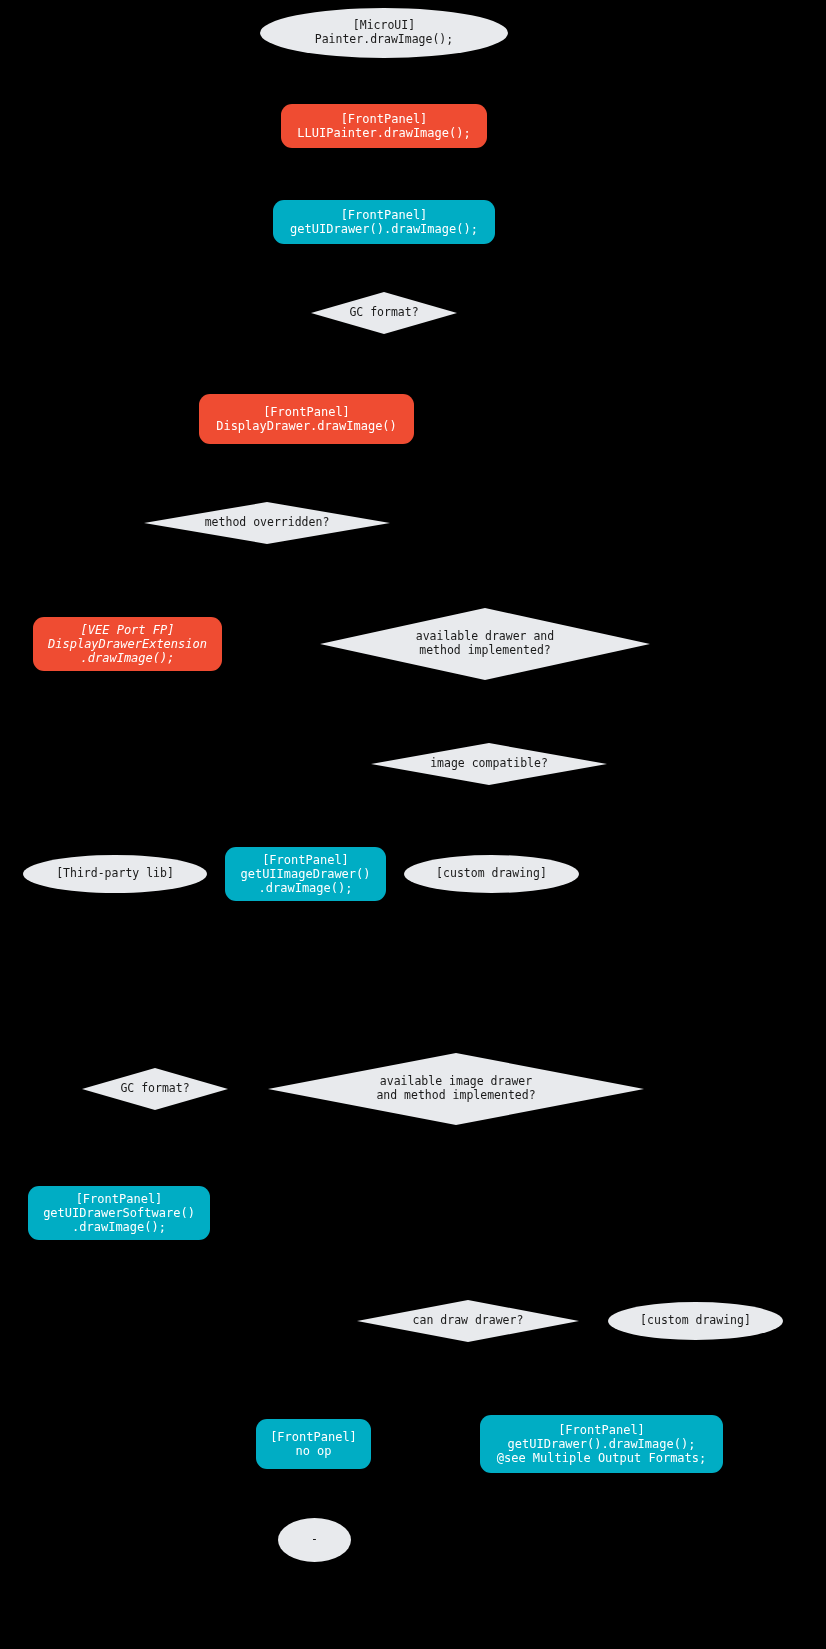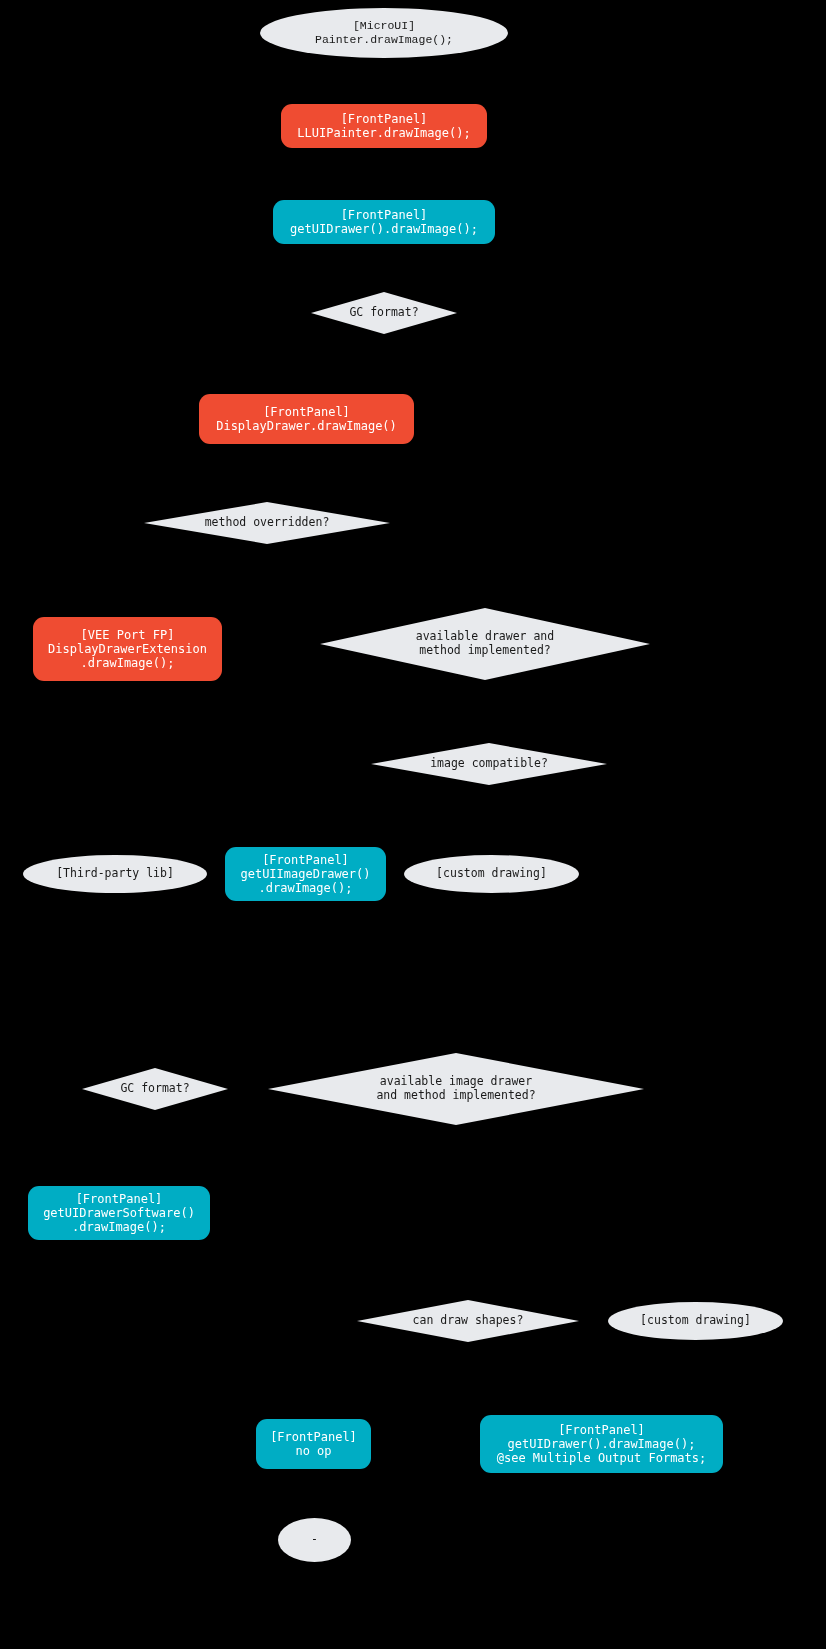--- a/index.html
+++ b/index.html
@@ -20,48 +20,48 @@
   .diamond .lbl{position:relative;z-index:1;}
   
   .rrect{border-radius:11px;color:#ffffff;font-size:12px;}
   .orange{background:#ef4c32;}
   .cyan{background:#00adc4;}
 </style>
 </head>
 <body>
 
 <div id="diagram">
-    <div class="node ellipse" style="left: 260px; top: 8px; width: 248px; height: 50px; font-family: Liberation Mono, monospace;"><span class="lbl">[MicroUI]
+    <div class="node ellipse" style="left: 260px; top: 8px; width: 248px; height: 50px;"><span class="lbl">[MicroUI]
 Painter.drawImage();</span></div>
     <div class="node rrect orange" style="left: 281px; top: 104px; width: 206px; height: 44px;"><span class="lbl">[FrontPanel]
 LLUIPainter.drawImage();</span></div>
     <div class="node rrect cyan" style="left: 273px; top: 200px; width: 222px; height: 44px;"><span class="lbl">[FrontPanel]
 getUIDrawer().drawImage();</span></div>
     <div class="node diamond" style="left: 311px; top: 292px; width: 146px; height: 42px;"><div class="dshape"></div><span class="lbl">GC format?</span></div>
     <div class="node rrect orange" style="left: 199px; top: 394px; width: 215px; height: 50px;"><span class="lbl">[FrontPanel]
 DisplayDrawer.drawImage()</span></div>
     <div class="node diamond" style="left: 144px; top: 502px; width: 246px; height: 42px;"><div class="dshape"></div><span class="lbl">method overridden?</span></div>
-    <div class="node rrect orange" style="left: 33px; top: 617px; width: 189px; height: 64px;"><span class="lbl">[VEE Port FP]
+    <div class="node rrect orange" style="left: 33px; top: 617px; width: 189px; height: 54px; font-style: italic;"><span class="lbl">[VEE Port FP]
 DisplayDrawerExtension
 .drawImage();</span></div>
     <div class="node diamond" style="left: 320px; top: 608px; width: 330px; height: 72px;"><div class="dshape"></div><span class="lbl">available drawer and
 method implemented?</span></div>
     <div class="node diamond" style="left: 371px; top: 743px; width: 236px; height: 42px;"><div class="dshape"></div><span class="lbl">image compatible?</span></div>
     <div class="node ellipse" style="left: 23px; top: 855px; width: 184px; height: 38px;"><span class="lbl">[Third-party lib]</span></div>
     <div class="node rrect cyan" style="left: 225px; top: 847px; width: 161px; height: 54px;"><span class="lbl">[FrontPanel]
 getUIImageDrawer()
 .drawImage();</span></div>
     <div class="node ellipse" style="left: 404px; top: 855px; width: 175px; height: 38px;"><span class="lbl">[custom drawing]</span></div>
     <div class="node diamond" style="left: 82px; top: 1068px; width: 146px; height: 42px;"><div class="dshape"></div><span class="lbl">GC format?</span></div>
     <div class="node diamond" style="left: 268px; top: 1053px; width: 376px; height: 72px;"><div class="dshape"></div><span class="lbl">available image drawer
 and method implemented?</span></div>
     <div class="node rrect cyan" style="left: 28px; top: 1186px; width: 182px; height: 54px;"><span class="lbl">[FrontPanel]
 getUIDrawerSoftware()
 .drawImage();</span></div>
-    <div class="node diamond" style="left: 357px; top: 1300px; width: 222px; height: 42px;"><div class="dshape"></div><span class="lbl">can draw shapes?</span></div>
+    <div class="node diamond" style="left: 357px; top: 1300px; width: 222px; height: 42px;"><div class="dshape"></div><span class="lbl">can draw drawer?</span></div>
     <div class="node ellipse" style="left: 608px; top: 1302px; width: 175px; height: 38px;"><span class="lbl">[custom drawing]</span></div>
     <div class="node rrect cyan" style="left: 256px; top: 1419px; width: 115px; height: 50px;"><span class="lbl">[FrontPanel]
 no op</span></div>
     <div class="node rrect cyan" style="left: 480px; top: 1415px; width: 243px; height: 58px;"><span class="lbl">[FrontPanel]
 getUIDrawer().drawImage();
 @see Multiple Output Formats;</span></div>
     <div class="node ellipse" style="left: 278px; top: 1518px; width: 73px; height: 44px;"><span class="lbl">-</span></div>
   </div>
 
 </body></html>

